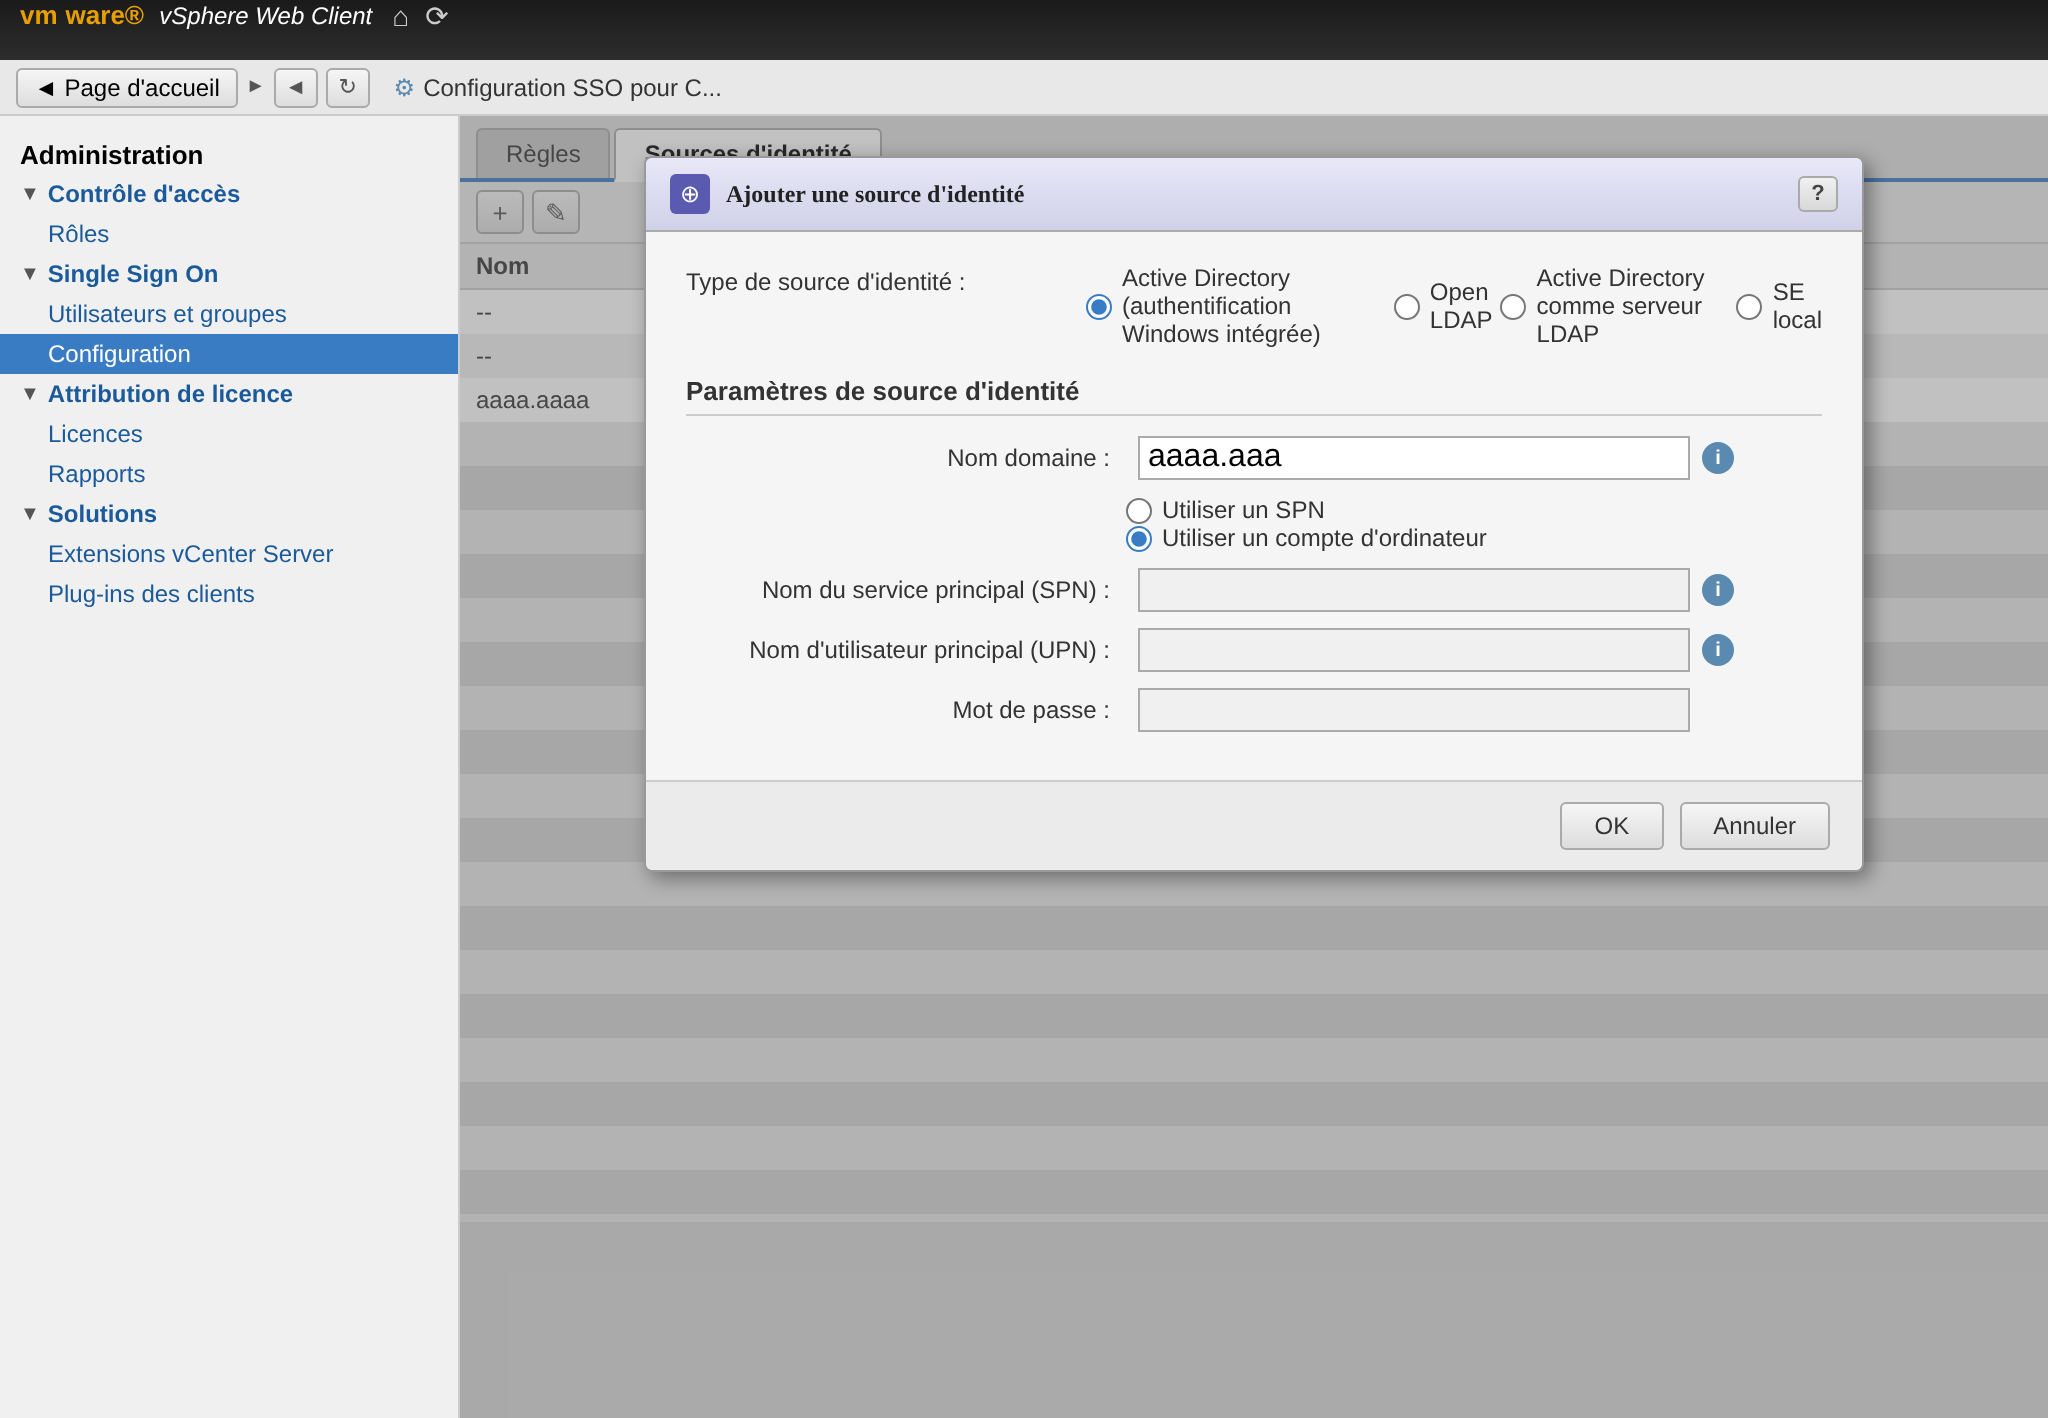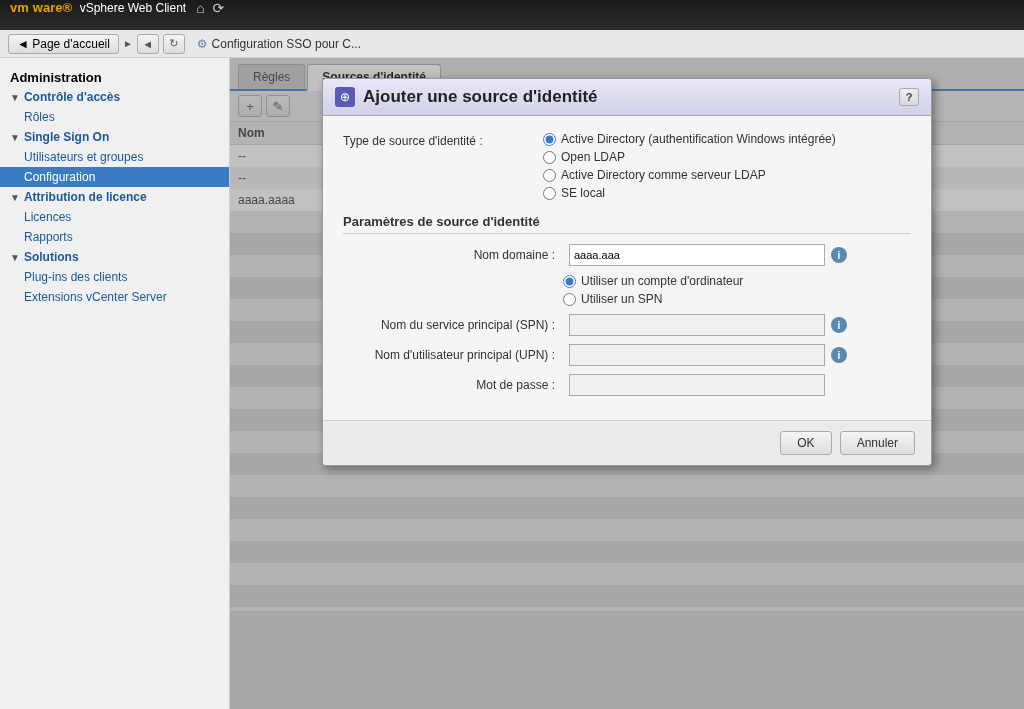--- a/index.html
+++ b/index.html
@@ -18,20 +18,21 @@
     .top-bar-logo {
       color: #e8a000;
       font-weight: bold;
       font-size: 13px;
       margin-right: 4px;
     }
     .top-bar-title {
       color: white;
       font-size: 13px;
       margin-right: 10px;
+      font-style: italic;
     }
     .top-bar-icon {
       color: #ccc;
       font-size: 14px;
       cursor: pointer;
     }
 
     
     .page-layout {
       display: flex;
@@ -252,24 +253,25 @@
       height: 20px;
       background: #5a5ab0;
       border-radius: 3px;
       display: flex;
       align-items: center;
       justify-content: center;
       color: white;
       font-size: 12px;
     }
     .modal-title {
-      font-size: 17px;
+      font-size: 12px;
       font-weight: bold;
       color: #222;
       flex: 1;
+      font-family: Liberation Serif, serif;
     }
     .modal-help-btn {
       background: linear-gradient(to bottom, #f0f0f0, #d8d8d8);
       border: 1px solid #aaa;
       border-radius: 3px;
       width: 20px;
       height: 18px;
       display: flex;
       align-items: center;
       justify-content: center;
@@ -288,21 +290,21 @@
     }
     .form-label {
       min-width: 200px;
       padding-top: 2px;
       color: #333;
       font-size: 12px;
     }
     .form-control-group {
       flex: 1;
       display: flex;
-      flex-direction: column;
+      flex-direction: row;
       gap: 4px;
     }
     .radio-option {
       display: flex;
       align-items: center;
       gap: 5px;
       font-size: 12px;
       color: #333;
     }
     .radio-option input[type="radio"] {
@@ -311,25 +313,25 @@
     }
     .section-title {
       font-size: 13px;
       font-weight: bold;
       color: #333;
       margin: 14px 0 10px 0;
       border-bottom: 1px solid #ccc;
       padding-bottom: 4px;
     }
     .text-input {
-      width: 256px;
+      width: 276px;
       height: 22px;
       border: 1px solid #aaa;
       padding: 2px 4px;
-      font-size: 11px;
+      font-size: 16px;
       background: #fff;
     }
     .text-input:disabled {
       background: #f0f0f0;
       color: #888;
     }
     .input-row {
       display: flex;
       align-items: center;
       gap: 6px;
@@ -433,22 +435,22 @@
         <span class="sidebar-group-arrow">▼</span>
         <span>Attribution de licence</span>
       </div>
       <div class="sidebar-item">Licences</div>
       <div class="sidebar-item">Rapports</div>
 
       <div class="sidebar-group-header">
         <span class="sidebar-group-arrow">▼</span>
         <span>Solutions</span>
       </div>
+      <div class="sidebar-item">Extensions vCenter Server</div>
       <div class="sidebar-item">Plug-ins des clients</div>
-      <div class="sidebar-item">Extensions vCenter Server</div>
     </div>
 
     <div class="content-panel">
 
       <div class="tabs-bar">
         <div class="tab">Règles</div>
         <div class="tab active">Sources d'identité</div>
       </div>
 
       <div class="content-toolbar">
@@ -515,27 +517,27 @@
 
             <div class="section-title">Paramètres de source d'identité</div>
 
             <div class="input-row">
               <span class="input-label">Nom domaine :</span>
               <input type="text" class="text-input" value="aaaa.aaa" style="">
               <div class="info-icon">i</div>
             </div>
 
             <div style="margin-left: 220px; margin-bottom: 8px;">
+              <label class="radio-option">
+                <input type="radio" name="acct" style="">
+                <span>Utiliser un SPN</span>
+              </label>
               <label class="radio-option" style="margin-bottom:4px;">
                 <input type="radio" name="acct" checked="" style="">
                 <span>Utiliser un compte d'ordinateur</span>
-              </label>
-              <label class="radio-option">
-                <input type="radio" name="acct" style="">
-                <span>Utiliser un SPN</span>
               </label>
             </div>
 
             <div class="input-row">
               <span class="input-label">Nom du service principal (SPN) :</span>
               <input type="text" class="text-input" disabled="" style="">
               <div class="info-icon">i</div>
             </div>
 
             <div class="input-row">

